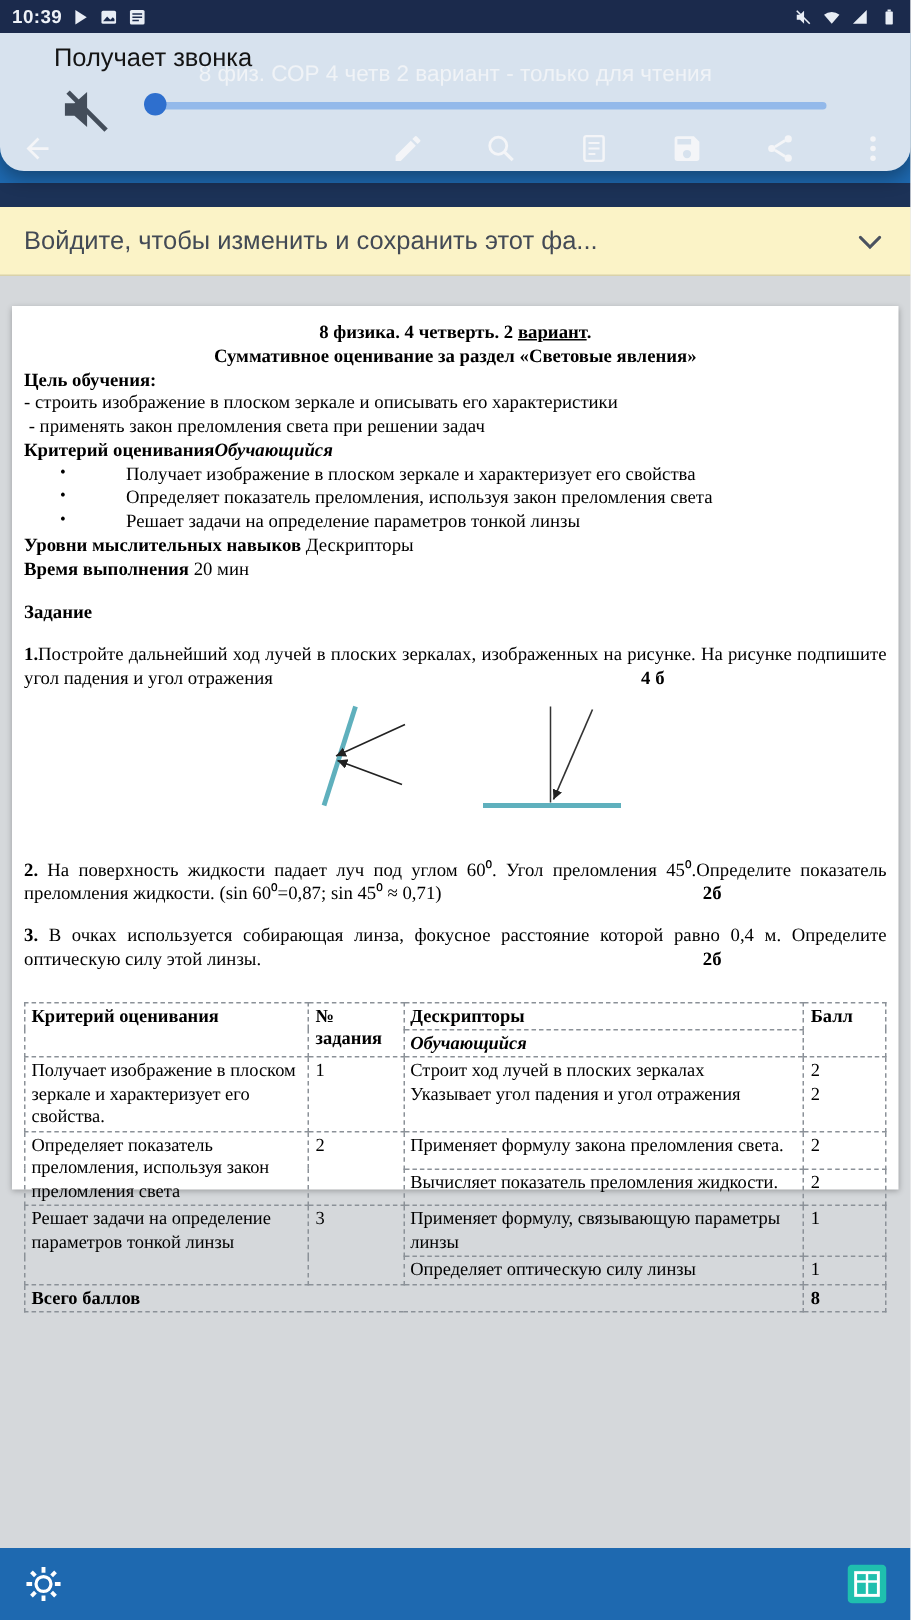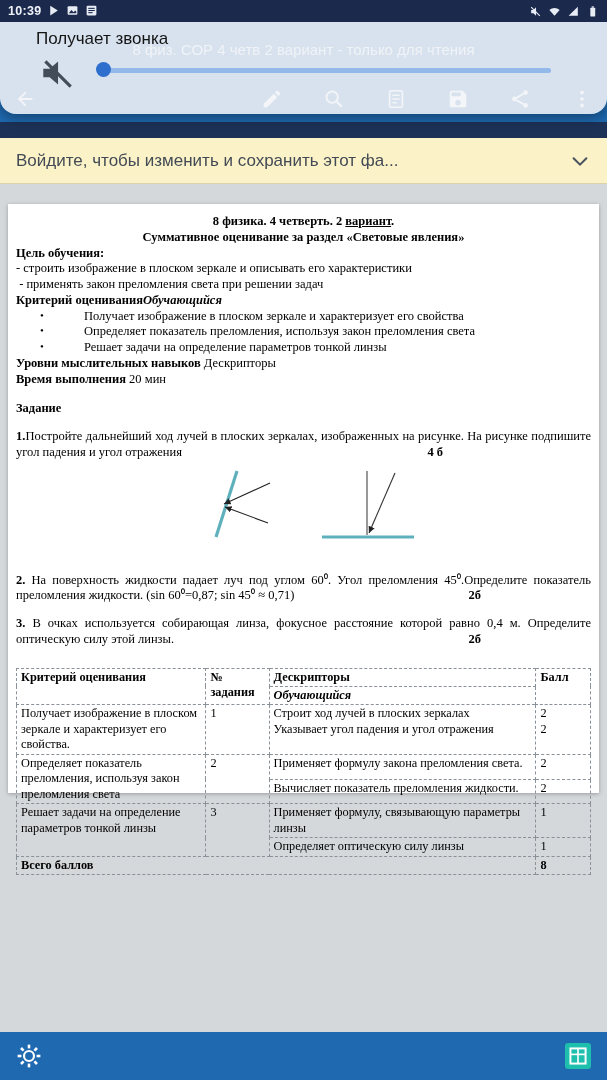--- a/index.html
+++ b/index.html
@@ -9,21 +9,21 @@
     font-family:"Liberation Sans", sans-serif;
   }
   svg { display:block; }
 
   
   .status-bar{
     position:absolute; top:0; left:0; right:0; height:22px; z-index:50;
     background:#1b2a4c; color:#eef2f8; display:flex; align-items:center;
     justify-content:space-between; padding:0 8px; font-size:12.5px;
   }
-  .status-left,.status-right{ display:flex; align-items:flex-start; gap:6px; }
+  .status-left,.status-right{ display:flex; align-items:flex-end; gap:6px; }
   .status-time{ font-weight:bold; letter-spacing:.3px; }
   .mini-icon{ width:13px; height:13px; color:#e8edf5; }
   .mini-icon svg{ width:100%; height:100%; }
 
   
   .app-header{
     position:absolute; top:22px; left:0; right:0; height:100px;
     background:#1e69b0; z-index:10;padding-left:43px;
   }
   .doc-title{

